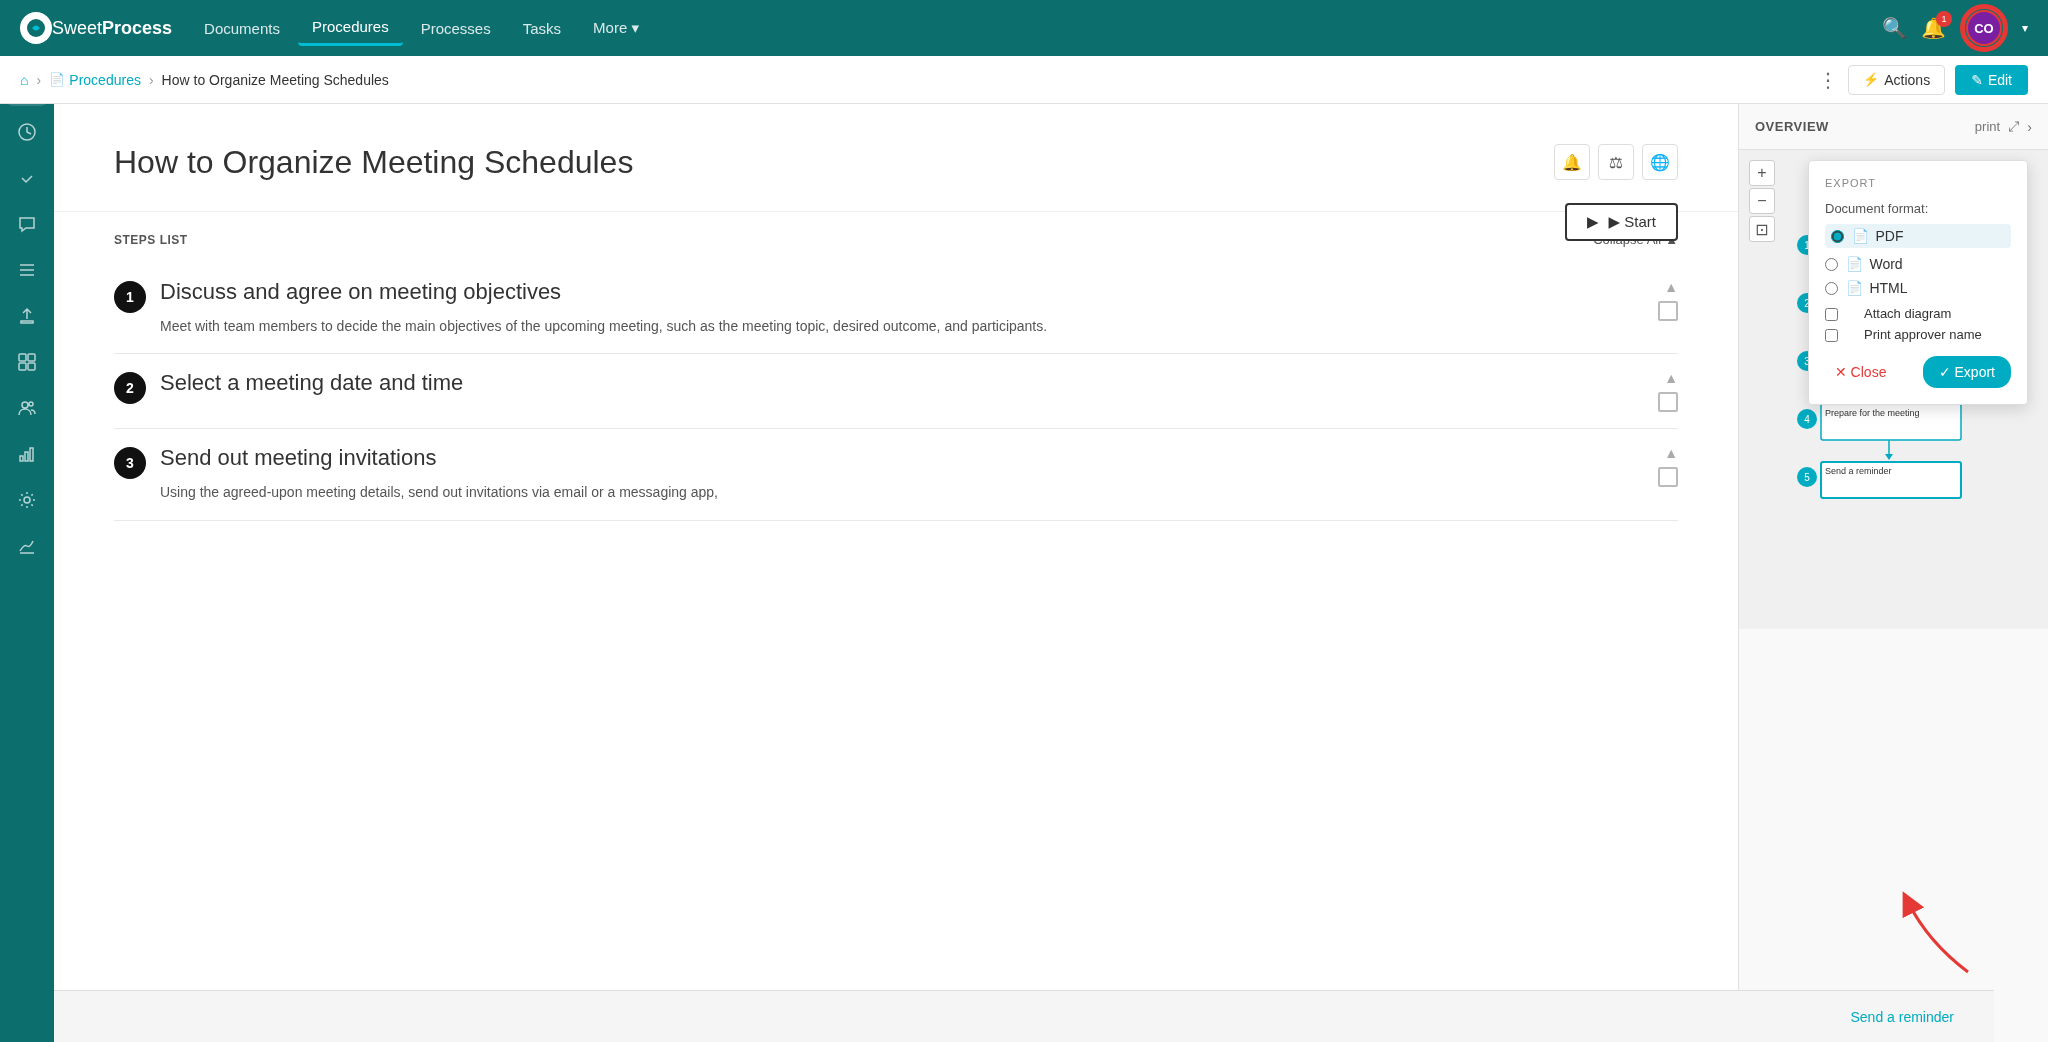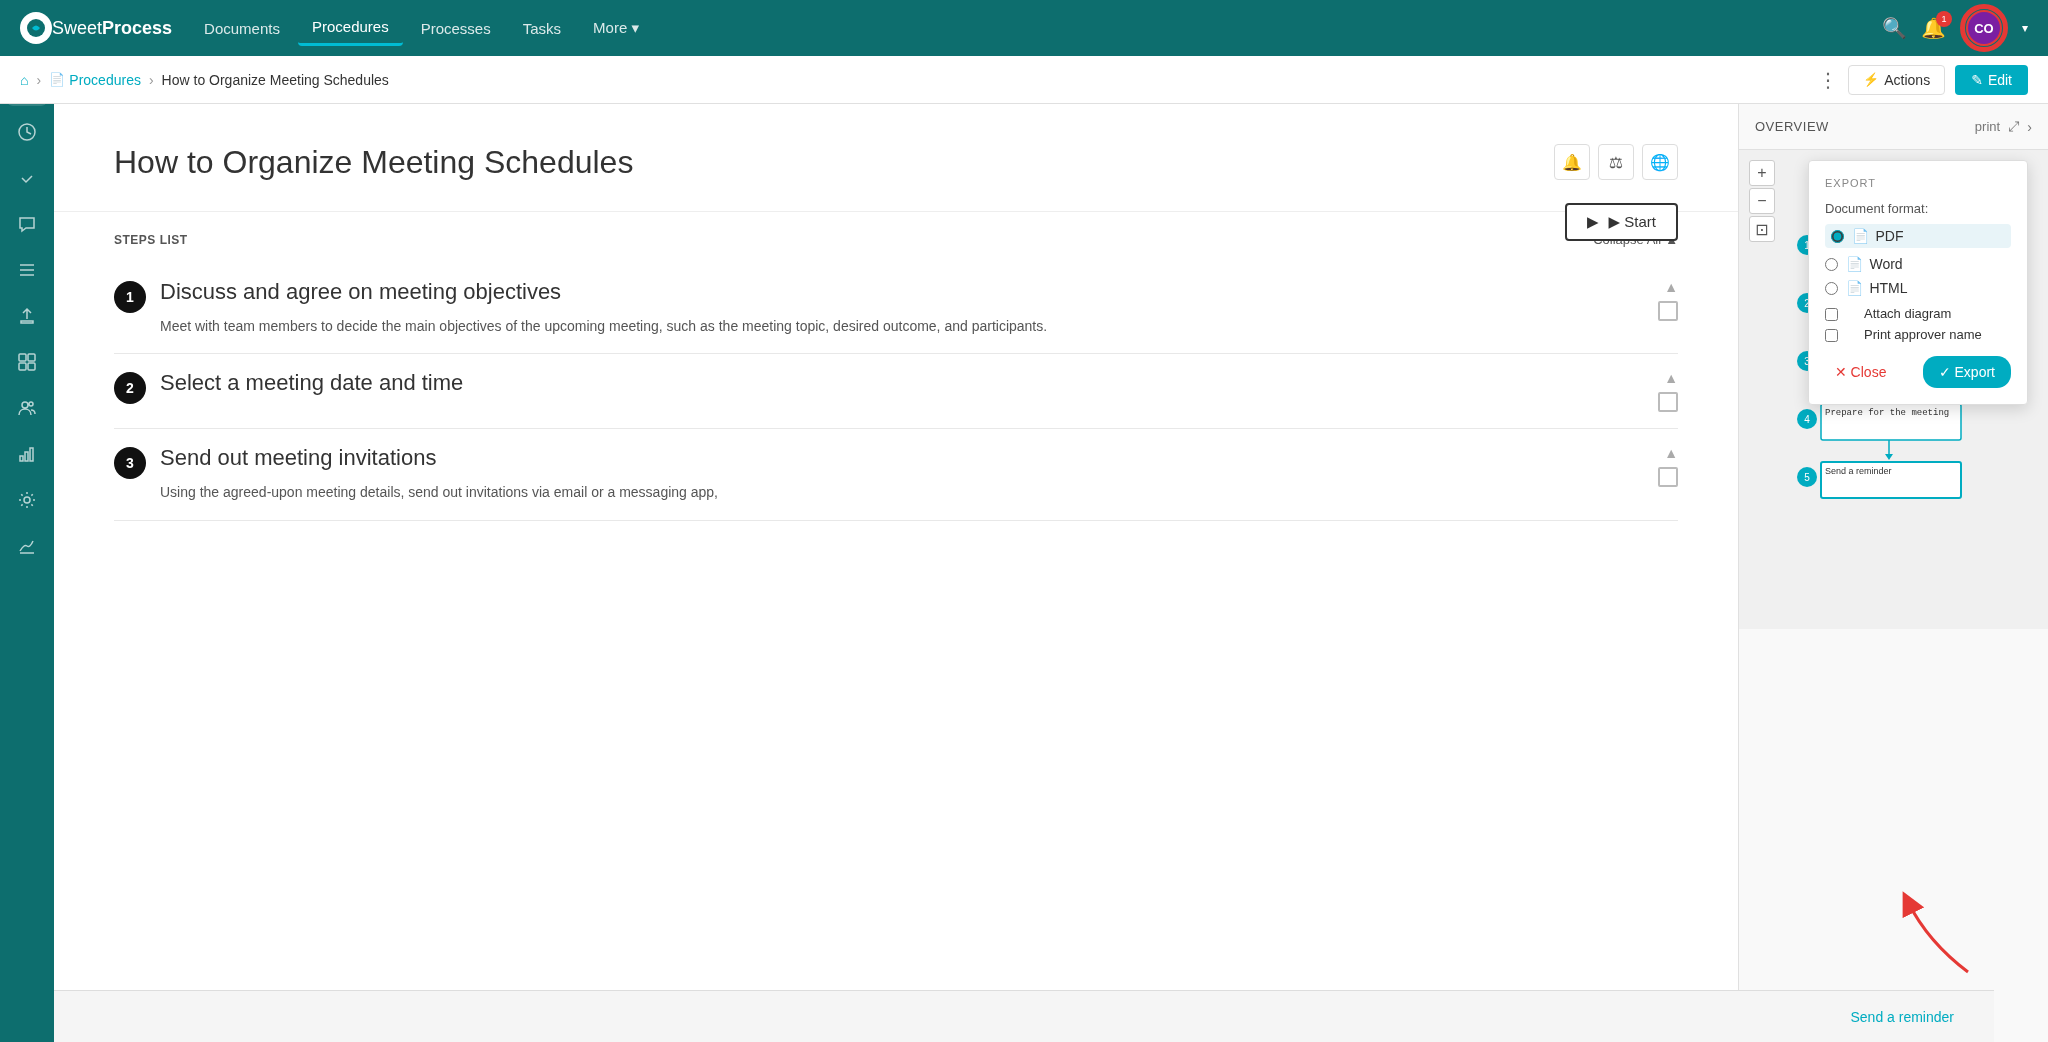--- a/index.html
+++ b/index.html
@@ -116,21 +116,21 @@
     }
 
     
     .overview-panel {
       width: 310px; background: #f9f9f9; border-left: 1px solid #e0e0e0; flex-shrink: 0;
     }
     .overview-header {
       display: flex; align-items: center; justify-content: space-between;
       padding: 14px 16px; border-bottom: 1px solid #e0e0e0;
     }
-    .overview-title { font-size: 13px; font-weight: 400; color: #555; letter-spacing: 0.5px; }
+    .overview-title { font-size: 13px; font-weight: 700; color: #555; letter-spacing: 0.5px; }
     .overview-controls { display: flex; gap: 8px; align-items: center; }
     .overview-ctrl { color: #777; font-size: 14px; cursor: pointer; }
     .print-link { color: #777; font-size: 13px; cursor: pointer; }
 
     .flowchart-area {
       background: #f0f0f0; min-height: 400px; padding: 10px; position: relative; overflow: hidden;
     }
     .zoom-controls {
       position: absolute; left: 10px; top: 10px; display: flex; flex-direction: column; gap: 2px;
     }
@@ -435,21 +435,21 @@
             <div xmlns="http://www.w3.org/1999/xhtml" style="font-size:9px; color:#333; line-height:1.3; padding:2px;">Send out meeting invitations</div>
           </foreignObject>
 
           <line x1="100" y1="217" x2="100" y2="234" stroke="#00acc1" stroke-width="1.5"></line>
           <polygon points="96,231 104,231 100,237" fill="#00acc1"></polygon>
 
           <circle cx="18" cy="254" r="10" fill="#00acc1"></circle>
           <text x="18" y="258" text-anchor="middle" font-size="10" fill="white">4</text>
           <rect x="32" y="239" width="140" height="36" rx="2" fill="white" stroke="#00acc1" stroke-width="1.5"></rect>
           <foreignObject x="34" y="241" width="136" height="32">
-            <div xmlns="http://www.w3.org/1999/xhtml" style="font-size:9px; color:#333; line-height:1.3; padding:2px;font-family:Liberation Mono, monospace;">Prepare for the meeting</div>
+            <div xmlns="http://www.w3.org/1999/xhtml" style="font-size:9px; color:#333; line-height:1.3; padding:2px;">Prepare for the meeting</div>
           </foreignObject>
 
           <line x1="100" y1="275" x2="100" y2="292" stroke="#00acc1" stroke-width="1.5"></line>
           <polygon points="96,289 104,289 100,295" fill="#00acc1"></polygon>
 
           <circle cx="18" cy="312" r="10" fill="#00acc1"></circle>
           <text x="18" y="316" text-anchor="middle" font-size="10" fill="white">5</text>
           <rect x="32" y="297" width="140" height="36" rx="2" fill="white" stroke="#00acc1" stroke-width="2"></rect>
           <foreignObject x="34" y="299" width="136" height="32">
             <div xmlns="http://www.w3.org/1999/xhtml" style="font-size:9px; color:#333; line-height:1.3; padding:2px;">Send a reminder</div>

